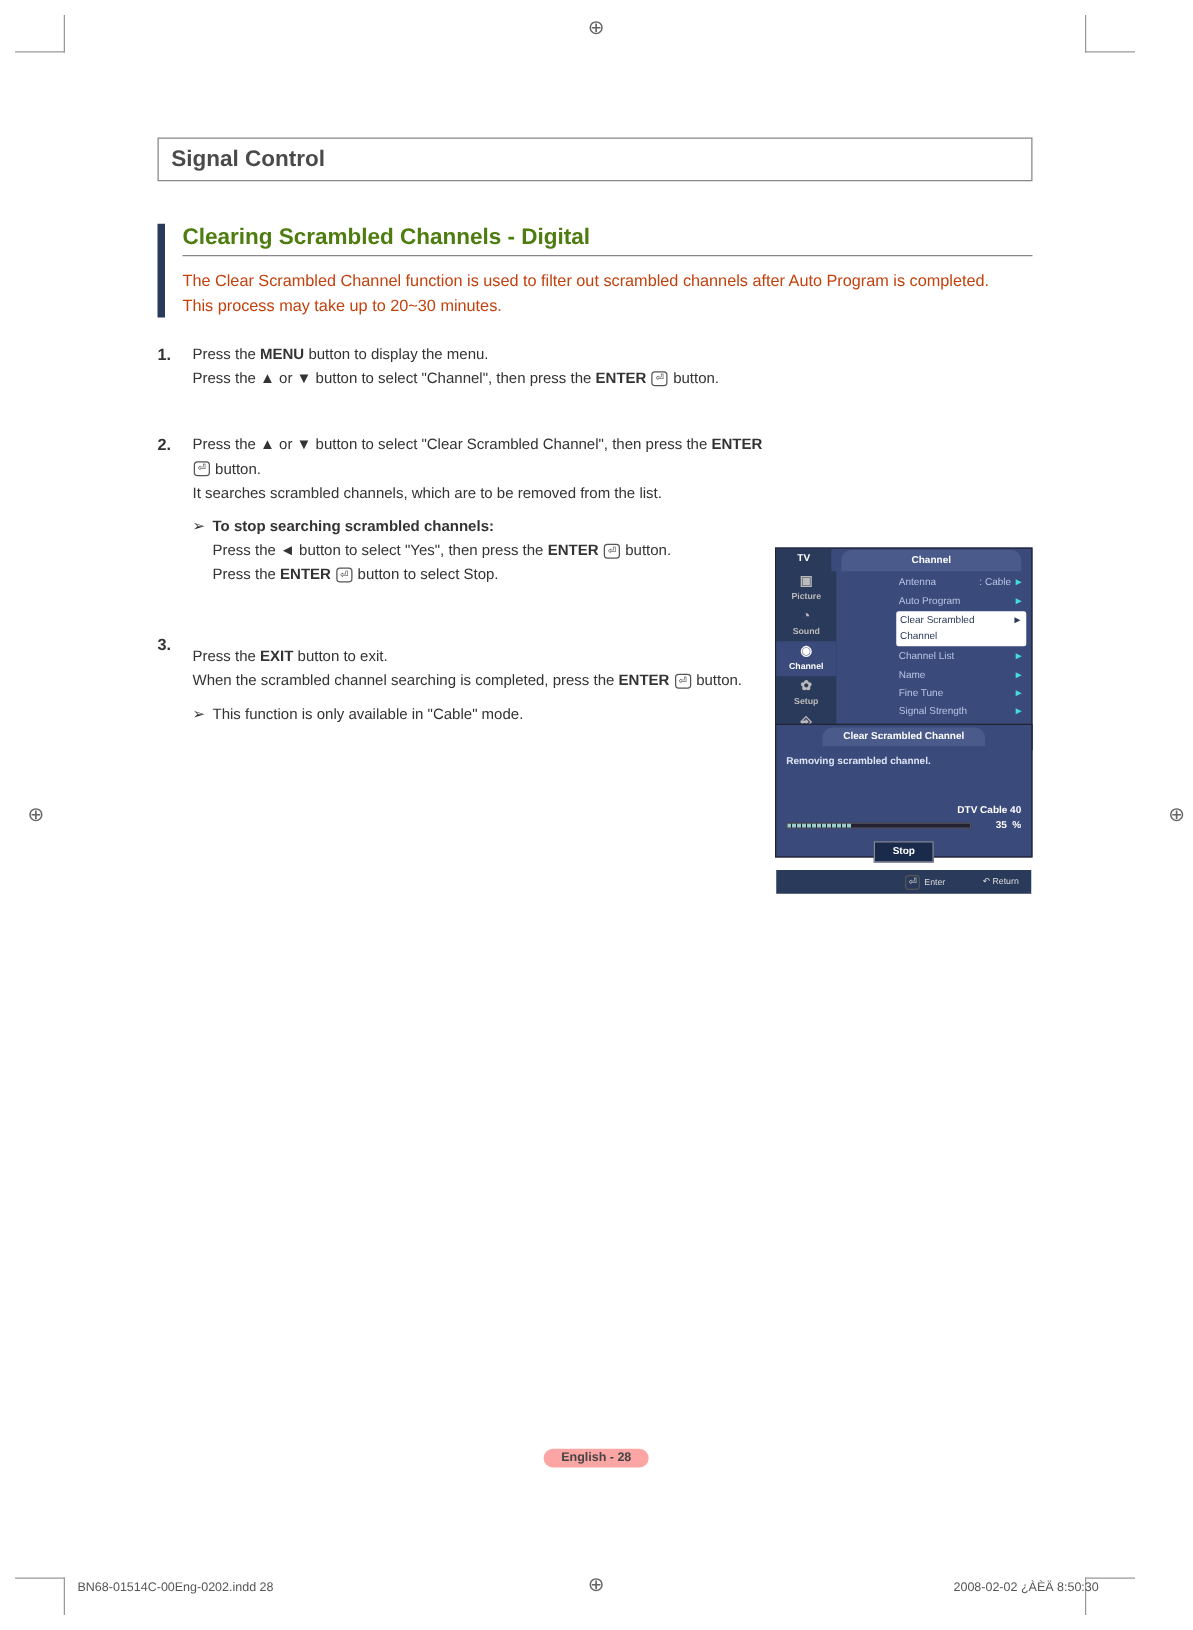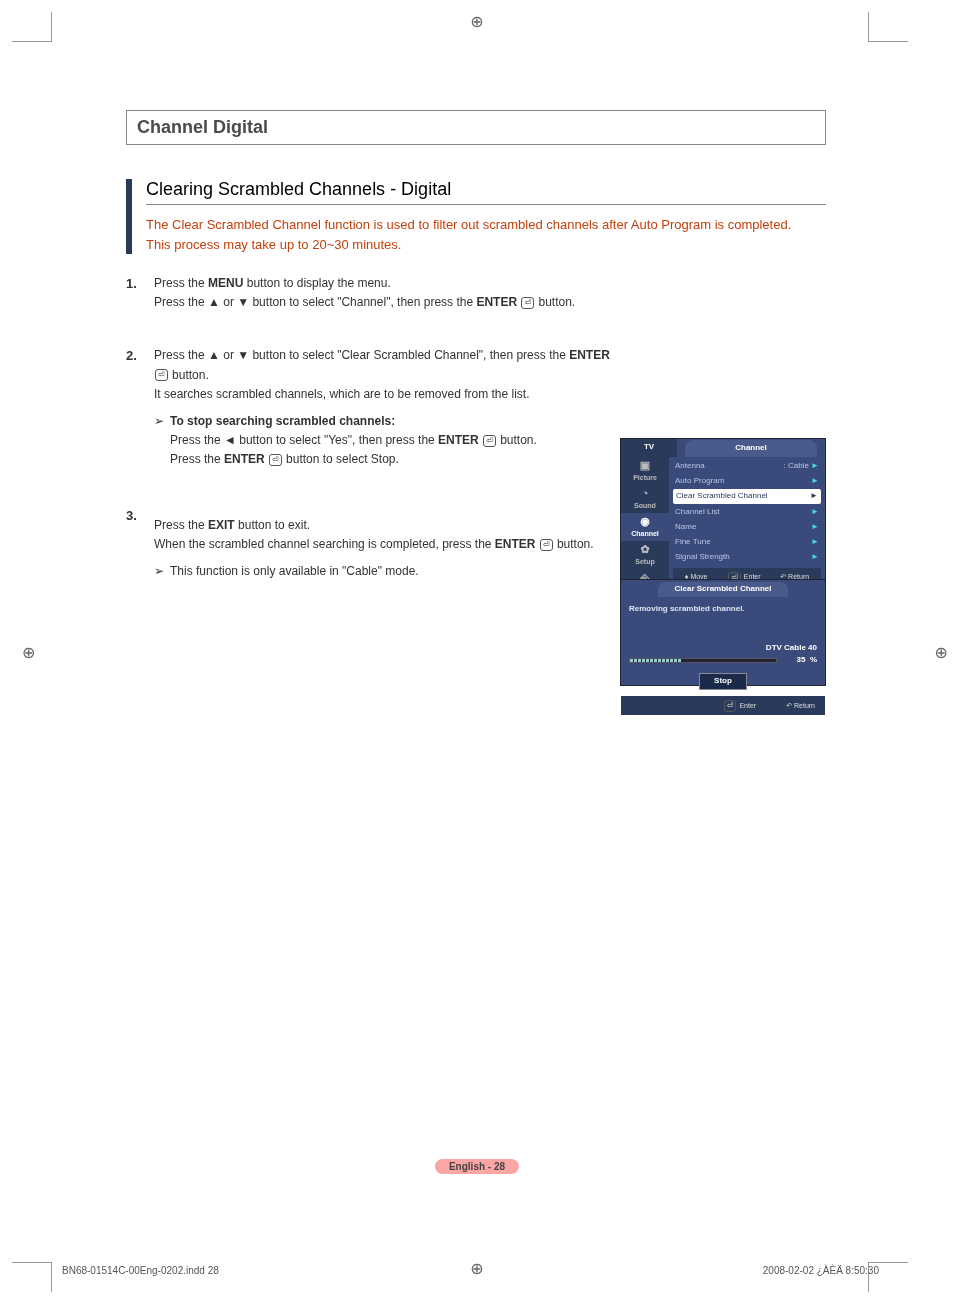--- a/index.html
+++ b/index.html
@@ -29,22 +29,22 @@
     }
     .section-title-box span { font-size: 18px; font-weight: bold; color: #4a4a4a; }
     
     .subsection {
       border-left: 6px solid #2a3a5a;
       padding-left: 14px;
       margin-bottom: 16px;
     }
     .subsection-title {
       font-size: 18px;
-      font-weight: normal;
-      color: #000000;
+      font-weight: bold;
+      color: #4d7c0f;
       border-bottom: 1px solid #888;
       padding-bottom: 4px;
       margin-bottom: 10px;
     }
     .subsection-desc { font-size: 13px; line-height: 1.5; color: #c2410c; }
     
     .steps { margin-top: 20px; font-size: 12px; line-height: 1.6; }
     .step { display: flex; margin-bottom: 34px; position: relative; }
     .stepnum { font-weight: bold; font-size: 13px; width: 28px; flex-shrink: 0; color: #333; }
     .stepbody { flex: 1; max-width: 456px; }
@@ -70,34 +70,34 @@
       font-size: 8px;
       color: #fff;
       background: #3a4a7a;
       border: 1px solid #223;
     }
     .osd1 { top: 164px; width: 206px; }
     .osd2 { top: 305px; width: 206px; height: 107px; }
     
     .osd-header { display: flex; }
     .osd-tv {
-      width: 56px; text-align: center; padding: 2px 0;
+      width: 44px; text-align: center; padding: 2px 0;
       background: #2a3a5a; font-weight: bold; font-size: 8px;
     }
     .osd-title-tab {
       flex: 1; text-align: center; padding: 2px 0;
       background: #4a5a8a; font-weight: bold; border-radius: 8px 8px 0 0;
       margin: 1px 8px 0 8px; font-size: 8px;
     }
     .osd-body { display: flex; }
     .osd-side { width: 48px; background: #2a3a5a; display: flex; flex-direction: column; }
     .side-item { text-align: center; padding: 3px 0 2px 0; font-size: 7px; font-weight: bold; color: #bbb; }
     .side-item.active { color: #fff; background: #3a4a7a; }
     .side-icon { font-size: 11px; display: block; line-height: 1; margin-bottom: 1px; }
-    .osd-main { flex: 1; padding: 2px 4px 0 4px; }
+    .osd-main { flex: 1; padding: 2px 4px 0 4px; margin-left: 44px; }
     .menu-row { display: flex; justify-content: space-between; padding: 1px 2px; font-size: 8px; color: #b8c5e5; }
     .menu-row.highlight { background: #fff; color: #2a3a5a; border-radius: 2px; padding: 1px 3px; margin: 1px 0; }
     .menu-arrow { color: #4dd; font-size: 8px; }
     .menu-row.highlight .menu-arrow { color: #2a3a5a; }
     .osd-footer { display: flex; justify-content: space-around; padding: 3px 2px; font-size: 7px; background: #2a3a5a; margin-top: 4px; }
     .osd-footer span { color: #ddd; }
     
     .osd2-tab {
       text-align: center; background: #4a5a8a; font-weight: bold;
       border-radius: 8px 8px 0 0; margin: 2px auto 0 auto; width: 130px;
@@ -133,21 +133,21 @@
 <div class="crop-bottom-left"></div>
 <div class="crop-bottom-right"></div>
 <div class="reg-top">⊕</div>
 <div class="reg-left">⊕</div>
 <div class="reg-right">⊕</div>
 <div class="reg-bottom">⊕</div>
 
 <div class="page">
 
   <div class="section-title-box">
-    <span>Channel Digital</span>
+    <span>Signal Control</span>
   </div>
 
   <div class="subsection">
     <div class="subsection-title">Clearing Scrambled Channels - Digital</div>
     <div class="subsection-desc">
       <div>The Clear Scrambled Channel function is used to filter out scrambled channels after Auto Program is completed.</div>
       <div>This process may take up to 20~30 minutes.</div>
     </div>
   </div>
 

